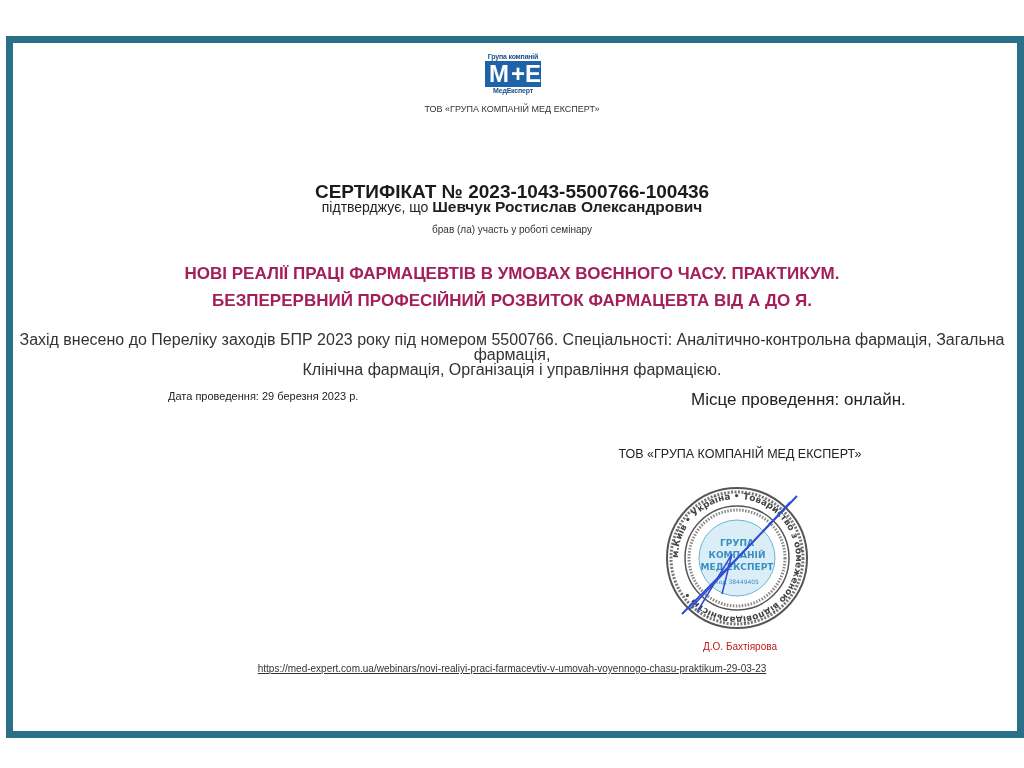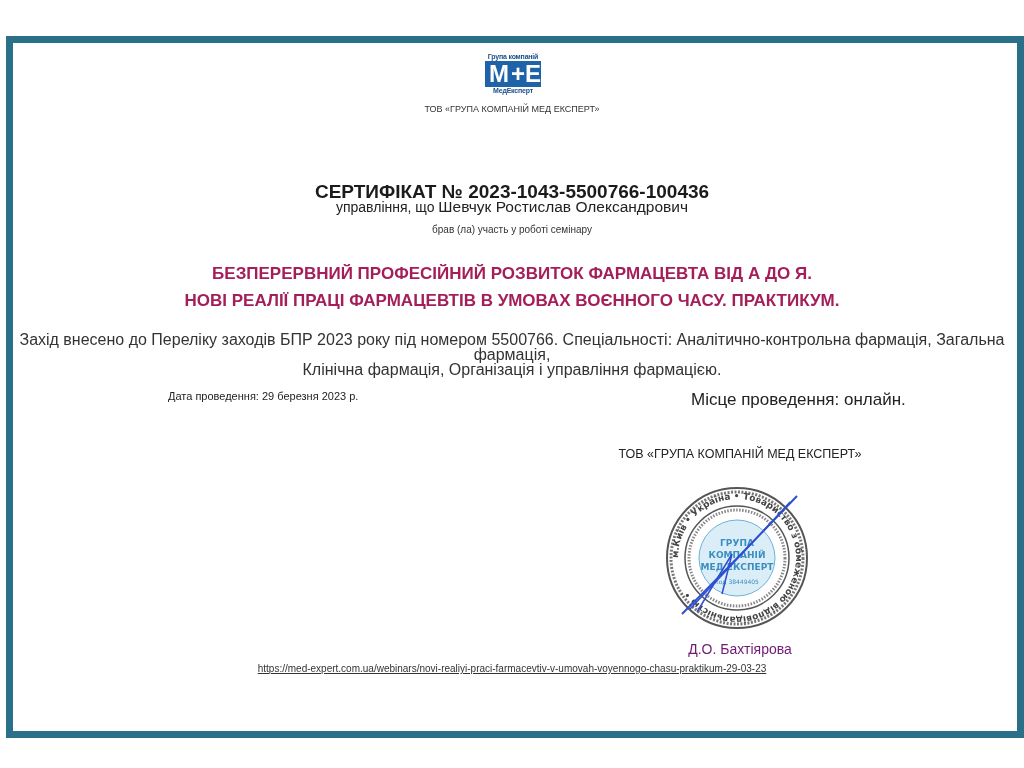--- a/index.html
+++ b/index.html
@@ -14,29 +14,29 @@
     .abs { position: absolute; }
     .center { text-align: center; left: 0; right: 0; }
     .logo { position: absolute; left: 484px; top: 53px; width: 58px; height: 44px; }
     .logo .top { font-size: 7px; font-weight: bold; color: #1c4e8c; text-align: center; letter-spacing: -0.2px; }
     .logo .mark { margin: 1px auto 0; width: 56px; height: 26px; background: #1e63a8; position: relative; }
     .logo .mark span { position: absolute; color: #fff; font-weight: bold; font-size: 24px; line-height: 26px; top: 0; }
     .logo .bottom { font-size: 7px; font-weight: bold; color: #1c4e8c; text-align: center; letter-spacing: -0.2px; }
     .company-top { top: 104px; font-size: 9px; color: #333; }
     .cert-title { top: 157px; font-size: 19px; font-weight: bold; color: #1b1b1b; margin-top: 24px; }
     .confirm { top: 198px; font-size: 14px; color: #222; }
-    .confirm b { font-size: 15.5px; font-weight: normal; margin-top: 20px; }
+    .confirm b { font-size: 15.5px; font-weight: bold; margin-top: 20px; }
     .participated { top: 224px; font-size: 10px; color: #333; }
     .seminar { top: 260px; font-size: 17px; font-weight: bold; color: #a41f5a; line-height: 27px; }
     .note { top: 332px; font-size: 16px; color: #333; line-height: 15px; }
     .date { left: 168px; top: 390px; font-size: 11px; font-weight: normal; color: #222; }
     .place { left: 691px; top: 390px; font-size: 17px; color: #222; }
     .director { left: 600px; width: 280px; text-align: center; top: 447px; font-size: 12.5px; color: #222; line-height: 15px; }
     .stamp { left: 662px; top: 484px; width: 150px; height: 150px; }
-    .signer { left: 640px; width: 200px; text-align: center; top: 641px; font-size: 14px; color: #701a75; }
+    .signer { left: 640px; width: 200px; text-align: center; top: 641px; font-size: 10px; color: #b91c1c; }
     .url { top: 663px; font-size: 10px; color: #333; text-decoration: underline; }
   </style>
 </head>
 <body>
 
 <div class="frame"></div>
 
 <div class="logo">
   <div class="top">Група компаній</div>
   <div class="mark">
@@ -44,29 +44,29 @@
     <span style="left:26px;">+E</span>
   </div>
   <div class="bottom">МедЕксперт</div>
 </div>
 
 <div class="abs center company-top">ТОВ «ГРУПА КОМПАНІЙ МЕД ЕКСПЕРТ»</div>
 
 <div class="abs center cert-title">СЕРТИФІКАТ № 2023-1043-5500766-100436</div>
 
 <div class="abs center confirm">
-  <span>управління, що</span>
+  <span>підтверджує, що</span>
   <b>Шевчук Ростислав Олександрович</b>
 </div>
 
 <div class="abs center participated">брав (ла) участь у роботі семінару</div>
 
 <div class="abs center seminar">
+  <div>НОВІ РЕАЛІЇ ПРАЦІ ФАРМАЦЕВТІВ В УМОВАХ ВОЄННОГО ЧАСУ. ПРАКТИКУМ.</div>
   <div>БЕЗПЕРЕРВНИЙ ПРОФЕСІЙНИЙ РОЗВИТОК ФАРМАЦЕВТА ВІД А ДО Я.</div>
-  <div>НОВІ РЕАЛІЇ ПРАЦІ ФАРМАЦЕВТІВ В УМОВАХ ВОЄННОГО ЧАСУ. ПРАКТИКУМ.</div>
 </div>
 
 <div class="abs center note">
   <div>Захід внесено до Переліку заходів БПР 2023 року під номером 5500766. Спеціальності: Аналітично-контрольна фармація, Загальна фармація,</div>
   <div>Клінічна фармація, Організація і управління фармацією.</div>
 </div>
 
 <div class="abs date">Дата проведення: 29 березня 2023 р.</div>
 <div class="abs place">Місце проведення: онлайн.</div>
 

